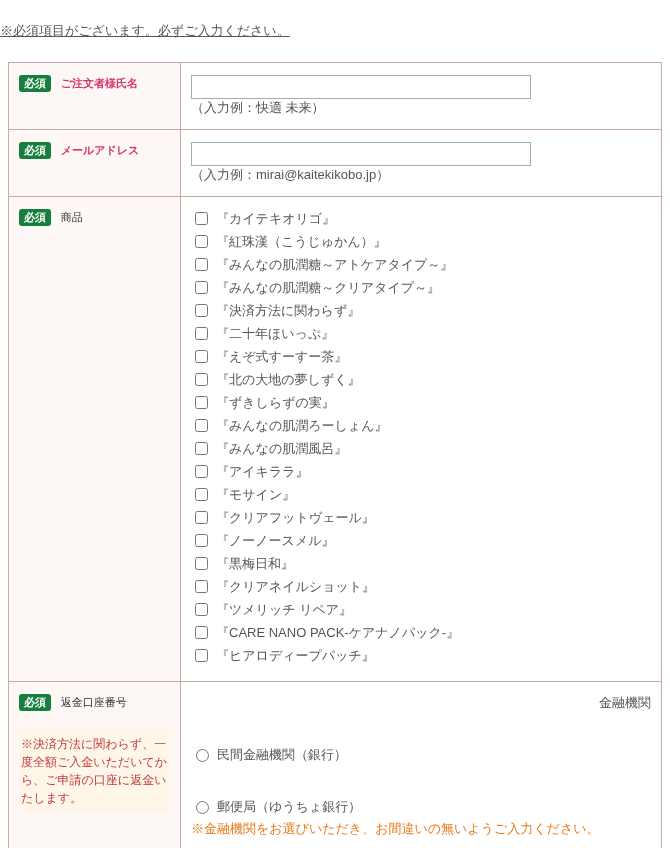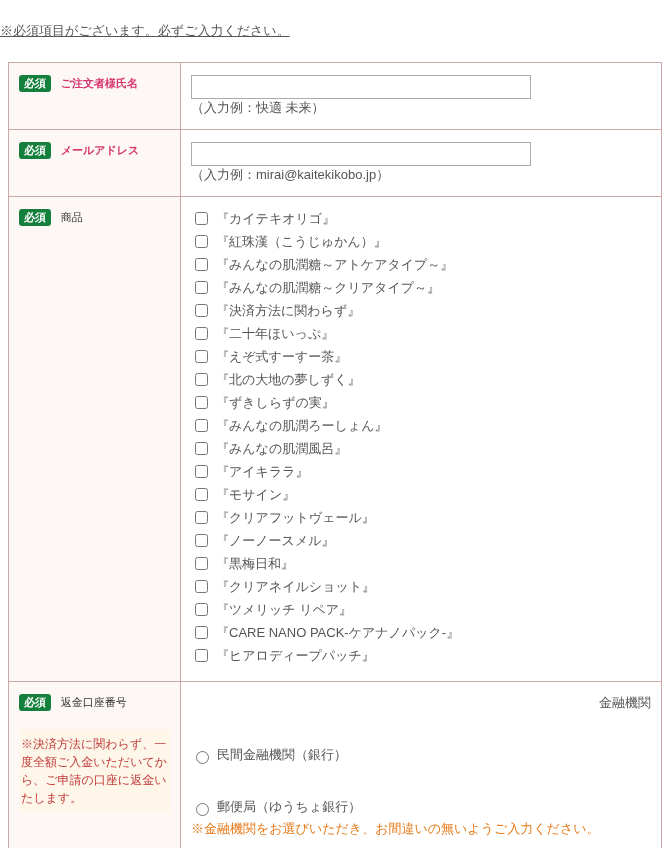--- a/index.html
+++ b/index.html
@@ -73,21 +73,21 @@
     display: flex;
     align-items: center;
     margin-bottom: 4px;
     color: #555;
   }
   .product-item input[type="checkbox"] {
     margin-right: 8px;
   }
   .radio-row {
     display: flex;
-    align-items: flex-end;
+    align-items: flex-start;
     margin-bottom: 4px;
     color: #555;
     margin-top: 34px;
   }
   .radio-row input[type="radio"] {
     margin-right: 8px;
   }
   .subhead {
     color: #555;
     margin-bottom: 6px;

